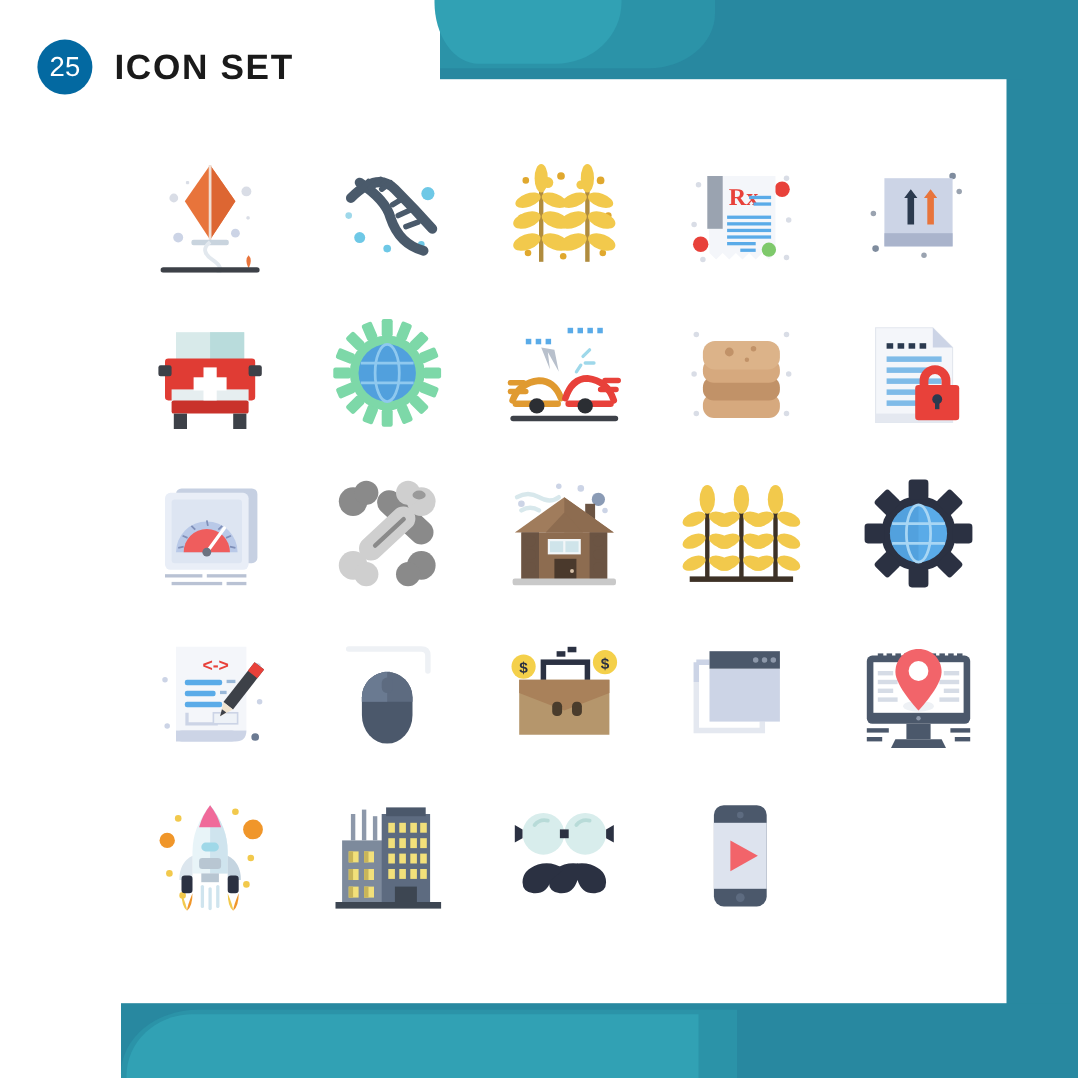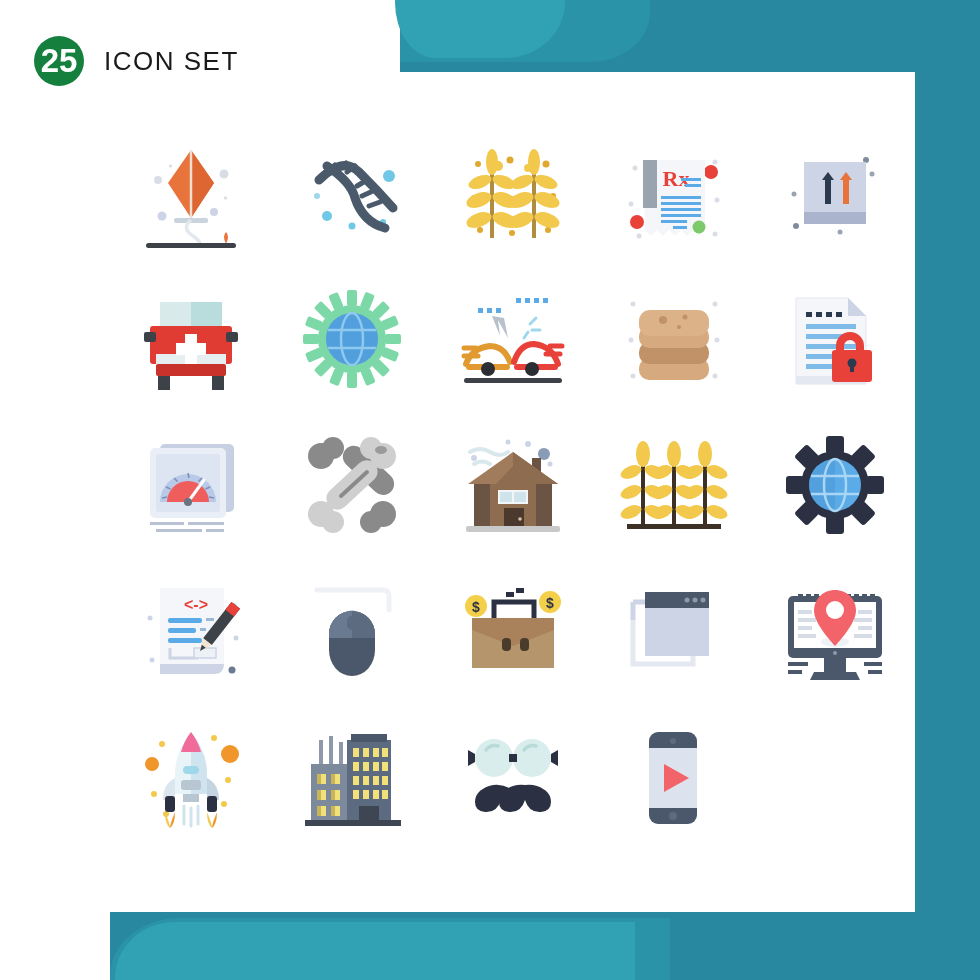--- a/index.html
+++ b/index.html
@@ -63,29 +63,29 @@
   
   #header {
     position: absolute;
     left: 34px; top: 36px;
     display: flex; align-items: center; gap: 20px;
     z-index: 5;
   }
   #count-badge {
     width: 50px; height: 50px;
     border-radius: 50%;
-    background: #15803d;
+    background: #0369a1;
     color: #ffffff;
-    font-size: 33px; font-weight: bold;
+    font-size: 25px; font-weight: normal;
     display: flex; align-items: center; justify-content: center;
     letter-spacing: 0px;
   }
   #title {
-    font-size: 26px;
-    font-weight: normal;
+    font-size: 32px;
+    font-weight: bold;
     color: #1a1a1a;
     letter-spacing: 1.5px;
   }
 
   
   #grid {
     position: absolute;
     left: 110px; top: 120px;
     width: 805px; height: 730px;
     display: grid;

